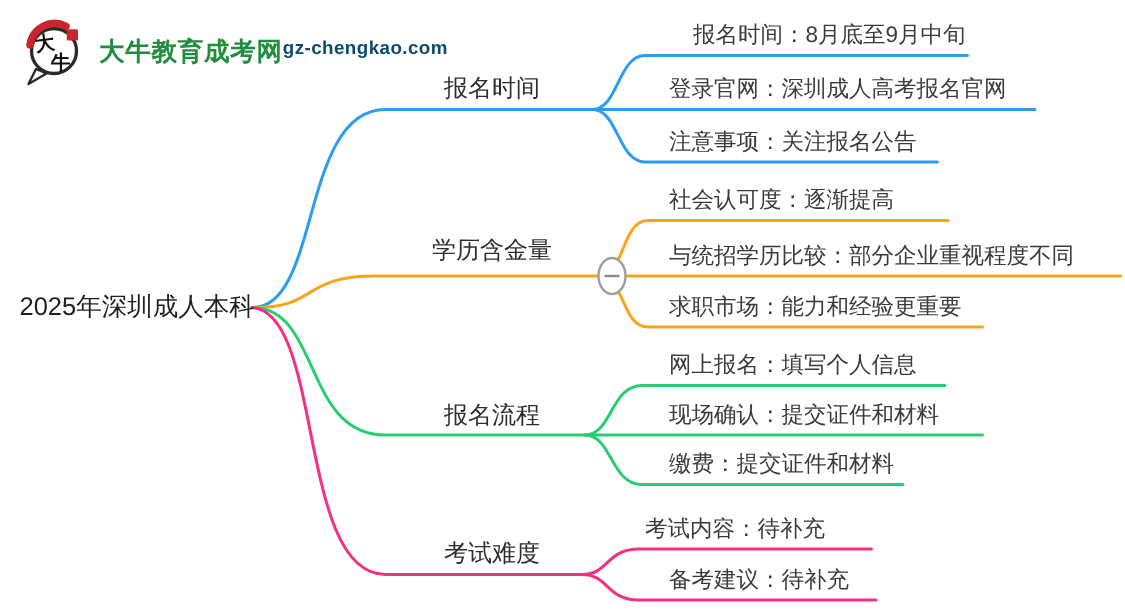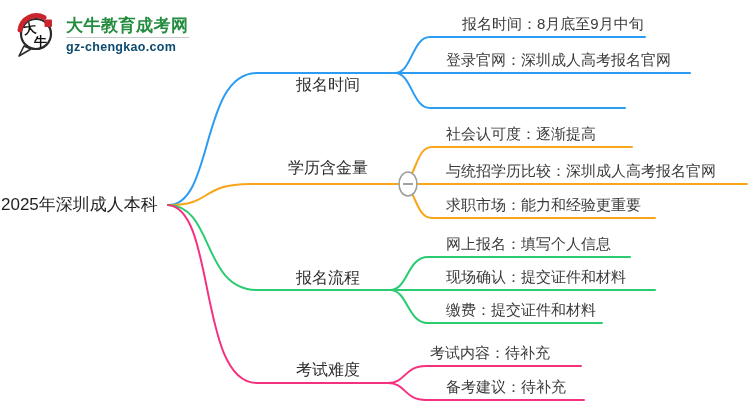--- a/index.html
+++ b/index.html
@@ -6,21 +6,21 @@
   .canvas{
     position:relative;width:750px;height:410px;background:#ffffff;
     font-family:"Liberation Sans",sans-serif;overflow:hidden;
   }
   .node{position:absolute;white-space:nowrap;}
   .root{font-size:17px;line-height:20px;color:#1f1f1f;}
   .branch-label{font-size:16px;line-height:20px;color:#2d2d2d;width:150px;text-align:center;}
   .leaf{font-size:15px;line-height:20px;color:#3a3a3a;}
   svg.connectors{position:absolute;left:0;top:0;}
   .logo{position:absolute;left:16px;top:12px;display:flex;align-items:center;gap:8px;}
-  .logo-text{display:flex;flex-direction:column;}
+  .logo-text{display:flex;flex-direction:row;}
   .logo-name{font-size:17px;font-weight:bold;color:#238c3f;letter-spacing:.5px;line-height:20px;}
   .logo-divider{height:1px;background:#c8c8c8;margin:1px 0 2px;}
   .logo-domain{font-size:12.5px;font-weight:bold;color:#0c4a6e;letter-spacing:.3px;line-height:14px;}
 </style>
 </head>
 <body>
 
 <div class="canvas">
 
   <svg class="connectors" width="750" height="410" viewBox="0 0 750 410">
@@ -61,32 +61,33 @@
       <text x="8" y="22" font-size="13" font-weight="bold" fill="#111" transform="rotate(-8 8 22)">大</text>
       <text x="18" y="34" font-size="13" font-weight="bold" fill="#111">牛</text>
     </svg>
     <div class="logo-text">
       <div class="logo-name">大牛教育成考网</div>
       <div class="logo-divider"></div>
       <div class="logo-domain">gz-chengkao.com</div>
     </div>
   </div>
 
-  <div class="node root" style="left:1px;top:195px;">2025年深圳成人本科</div>
+  <div class="node root" style="left:13px;top:195px;">2025年深圳成人本科</div>
 
-  <div class="node branch-label" style="left:253px;top:50px;margin-top:25px;">报名时间</div>
+  <div class="node branch-label" style="left:253px;top:50px;">报名时间</div>
   <div class="node branch-label" style="left:253px;top:268px;">报名流程</div>
   <div class="node branch-label" style="left:253px;top:158px;">学历含金量</div>
   <div class="node branch-label" style="left:253px;top:360px;">考试难度</div>
 
   <div class="node leaf" style="left:446px;top:14px;margin-left:16px;">报名时间：8月底至9月中旬</div>
   <div class="node leaf" style="left:446px;top:50px;">登录官网：深圳成人高考报名官网</div>
+  <div class="node leaf" style="left:446px;top:85px;">注意事项：关注报名公告</div>
 
   <div class="node leaf" style="left:446px;top:124px;">社会认可度：逐渐提高</div>
-  <div class="node leaf" style="left:446px;top:161px;">与统招学历比较：深圳成人高考报名官网</div>
+  <div class="node leaf" style="left:446px;top:161px;">与统招学历比较：部分企业重视程度不同</div>
   <div class="node leaf" style="left:446px;top:195px;">求职市场：能力和经验更重要</div>
 
   <div class="node leaf" style="left:446px;top:234px;">网上报名：填写个人信息</div>
   <div class="node leaf" style="left:446px;top:267px;">现场确认：提交证件和材料</div>
   <div class="node leaf" style="left:446px;top:300px;">缴费：提交证件和材料</div>
 
   <div class="node leaf" style="left:430px;top:343px;">考试内容：待补充</div>
   <div class="node leaf" style="left:446px;top:377px;">备考建议：待补充</div>
 
 </div>

